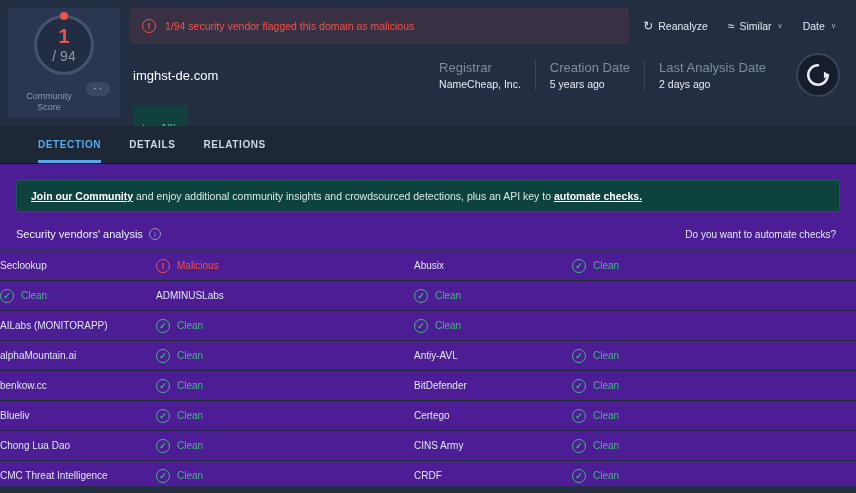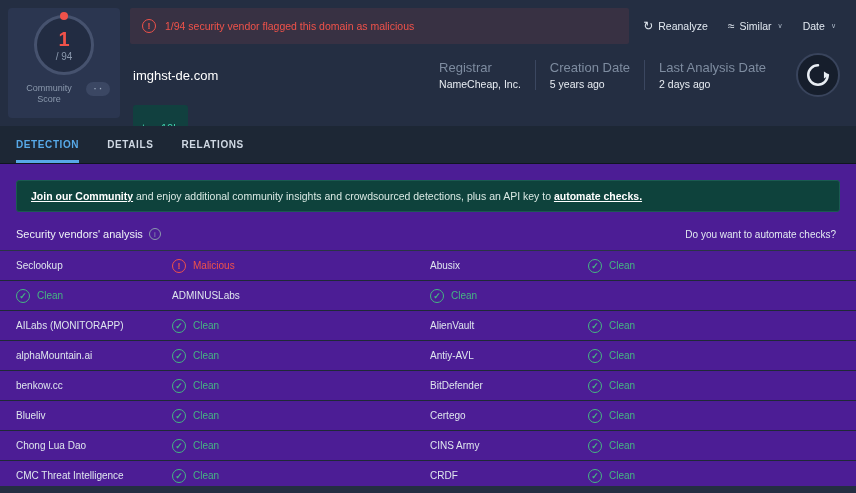--- a/index.html
+++ b/index.html
@@ -9,22 +9,22 @@
 
   
   .top { background:#242e42; height:126px; display:flex; gap:10px; padding:8px 10px 0 8px; flex:0 0 auto; }
   .score-card { width:112px; height:110px; background:#2b3650; border-radius:4px; position:relative;
                 display:flex; flex-direction:column; align-items:center; padding-top:7px; }
   .gauge { width:60px; height:60px; border-radius:50%; border:3px solid #46526e; background:#222c42;
            display:flex; flex-direction:column; align-items:center; justify-content:center; position:relative; }
   .gauge-dot { position:absolute; top:-6px; left:50%; transform:translateX(-50%);
                width:8px; height:8px; background:#f0524a; border-radius:50%; }
   .score-num { color:#f0524a; font-size:20px; font-weight:bold; line-height:1; }
-  .score-total { color:#8b99ad; font-size:10px; margin-top:2px; }
-  .score-label { position:absolute; bottom:12px; left:6px; width:70px; text-align:center;
+  .score-total { color:#8b99ad; font-size:14px; margin-top:2px; }
+  .score-label { position:absolute; bottom:4px; left:6px; width:70px; text-align:center;
                  color:#8b99ad; font-size:9px; line-height:1.3; }
   .votes-pill { position:absolute; right:10px; bottom:22px; width:24px; height:14px; border-radius:8px;
                 background:#3b4763; display:flex; align-items:center; justify-content:center; cursor:pointer; }
   .votes-pill::before { content:"· ·"; color:#9aa8bd; font-size:9px; font-weight:bold; line-height:1; }
 
   .head-right { flex:1; display:flex; flex-direction:column; min-width:0; }
   .row1 { display:flex; align-items:center; gap:14px; height:36px; flex:0 0 auto; }
   .alert { flex:1; height:36px; background:rgba(240,82,74,0.10); border-radius:2px;
            display:flex; align-items:center; gap:9px; padding:0 12px; color:#f0524a; font-size:10.5px; }
   .actions { display:flex; align-items:center; gap:20px; padding-right:10px; }
@@ -45,37 +45,37 @@
 
   .row3 { margin-top:8px; padding-left:3px; }
   .tag { display:inline-block; background:#11403f; color:#43cfae; font-size:11px;
          padding:17px 9px; border-radius:3px; cursor:pointer; }
 
   
   .tabs { background:#1d2735; height:38px; display:flex; gap:28px; padding:0 16px;
           border-bottom:1px solid #10161f; flex:0 0 auto; }
   .tab { display:flex; align-items:center; font-size:10px; font-weight:bold; letter-spacing:0.6px;
          color:#cfd8e3; cursor:pointer; border-bottom:3px solid transparent; padding-top:3px; }
-  .tab.active { color:#57a9e8; border-bottom-color:#57a9e8; }
+  .tab.active { color:#57a9e8; border-bottom-color:#57a9e8;margin-left:22px; }
 
   
   .content { flex:1; background:#4c1d95; padding-top:16px; overflow:hidden; }
   .community-banner { margin:0 16px 12px; background:#0e423c; border:1px solid #1a5a50; border-radius:3px;
                       padding:9px 14px; font-size:10.5px; color:#d9e9e4; }
   .community-banner a { color:#ffffff; font-weight:bold; text-decoration:underline; cursor:pointer; }
 
   .analysis-head { display:flex; justify-content:space-between; align-items:center;
                    padding:4px 16px 10px; border-bottom:1px solid #2a3445; }
   .analysis-title { font-size:11px; font-weight:normal; color:#eef2f7; display:flex; align-items:center; gap:6px; }
   .info { width:12px; height:12px; border:1px solid #8b99ad; border-radius:50%; color:#8b99ad;
           font-size:8px; display:inline-flex; align-items:center; justify-content:center; cursor:pointer; }
   .automate-q { font-size:10px; color:#e2e9f1; cursor:pointer; padding-right:4px; }
 
   .vrow { display:grid; grid-template-columns:156px 258px 158px auto; align-items:center;
-          height:30px; padding-left:16px; border-bottom:1px solid #1f2937; font-size:10px; }
+          height:30px; border-bottom:1px solid #1f2937; font-size:10px; }
   .vname { color:#dfe6ee; white-space:nowrap; overflow:hidden; }
   .vstatus { display:flex; align-items:center; gap:7px; }
   .vstatus.clean { color:#45b683; }
   .vstatus.mal { color:#f0524a; }
   .sicon { width:14px; height:14px; min-width:14px; border:1.2px solid currentColor; border-radius:50%;
            display:inline-flex; align-items:center; justify-content:center; font-size:9px; font-weight:bold; }
 
   .footer-bar { position:absolute; left:0; right:0; bottom:0; height:7px; background:#242e42; z-index:5; }
 </style>
 </head>
@@ -193,21 +193,20 @@
             <span class="sicon">✓</span>
             <span>Clean</span>
           </div>
         </div>
         <div class="vrow">
           <div class="vname">AILabs (MONITORAPP)</div>
           <div class="vstatus clean">
             <span class="sicon">✓</span>
             <span>Clean</span>
           </div>
-          <div class="vname">AlienVault</div>
           <div class="vstatus clean">
             <span class="sicon">✓</span>
             <span>Clean</span>
           </div>
         </div>
         <div class="vrow">
           <div class="vname">alphaMountain.ai</div>
           <div class="vstatus clean">
             <span class="sicon">✓</span>
             <span>Clean</span>

